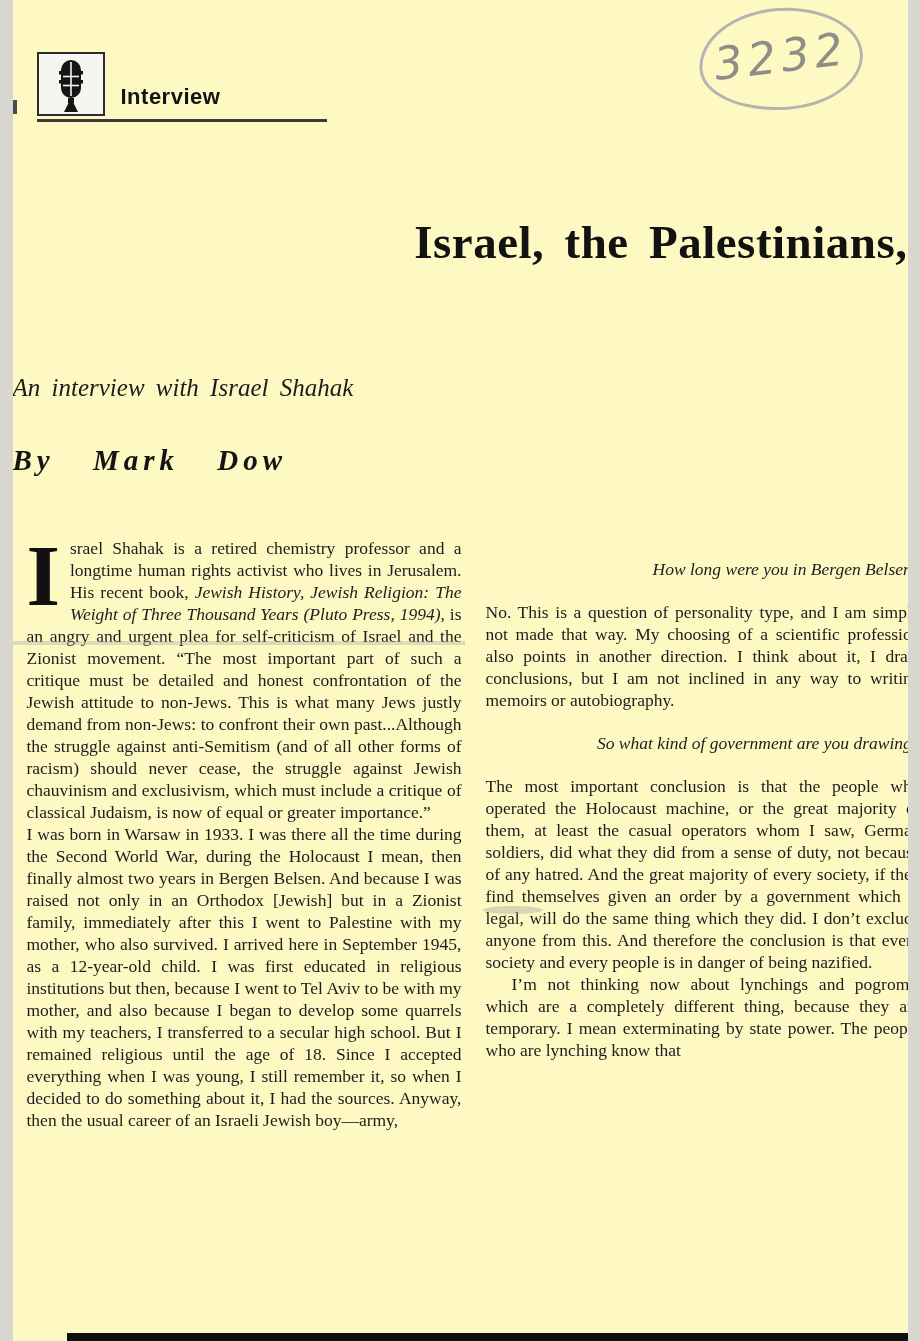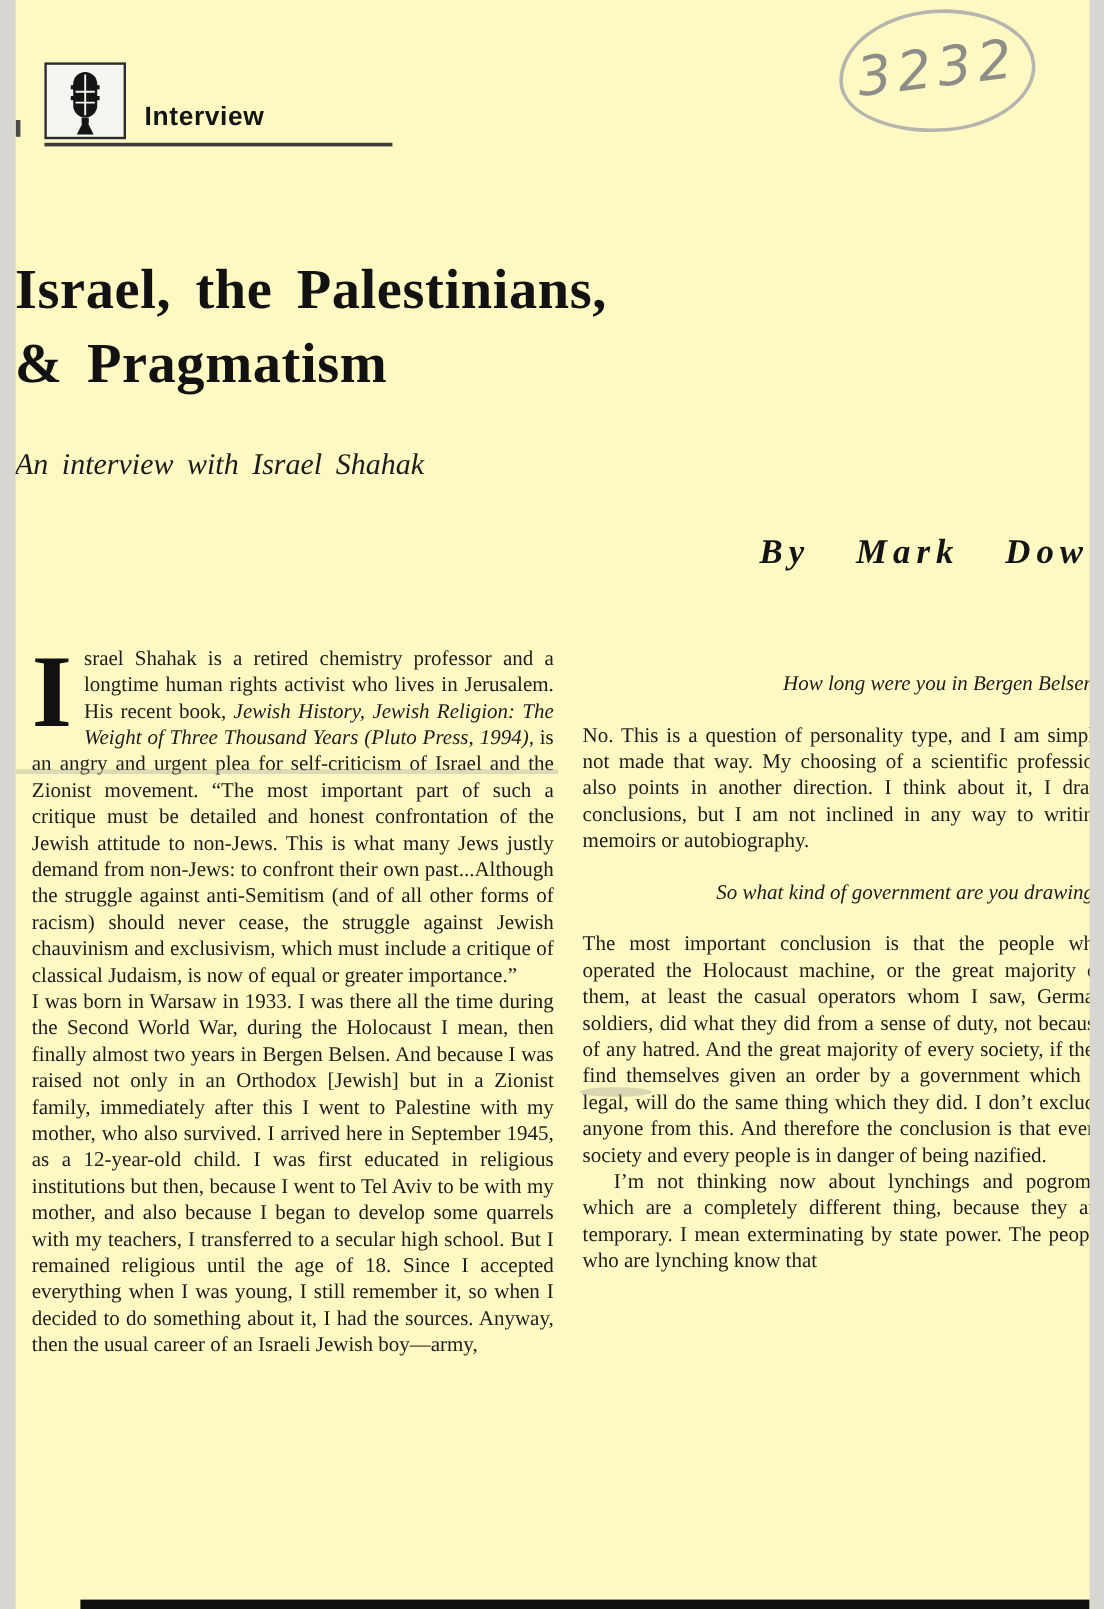--- a/index.html
+++ b/index.html
@@ -35,30 +35,30 @@
     display:flex; align-items:center; justify-content:center;
   }
   .pencil-num {
     font-family:"DejaVu Sans", sans-serif; font-style:italic;
     font-size:45px; letter-spacing:5px; color:#8f8d87;
     transform:rotate(-3deg); margin-top:-6px;
   }
 
   
   .title {
-    position:absolute; left:0; right:0; top:212px; text-align:left;
+    position:absolute; left:0; right:0; top:212px; text-align:right;
     font-weight:700; font-size:47px; line-height:61px;
     letter-spacing:0.5px; word-spacing:8px; color:#121212;
   }
   .subtitle {
     position:absolute; left:0; right:0; top:374px; text-align:left;
     font-style:italic; font-size:25px; word-spacing:5px; color:#1c1c1c;
   }
   .byline {
-    position:absolute; left:0; right:0; top:444px; text-align:right;
+    position:absolute; left:0; right:0; top:444px; text-align:left;
     font-style:italic; font-weight:700; font-size:29px;
     letter-spacing:5px; word-spacing:26px; color:#141414;
   }
 
   
   .columns {
     position:absolute; left:14px; top:537px; width:894px;
     display:grid; grid-template-columns:1fr 1fr; column-gap:24px;
     font-size:17.5px; line-height:22px; text-align:justify; color:#1c1c1c;
   }
@@ -104,21 +104,20 @@
   </div>
   <div class="kicker">Interview</div>
   <div class="kicker-rule"></div>
 
   <div class="pencil-oval">
     <span class="pencil-num">3232</span>
   </div>
 
   <h1 class="title" style="margin:0;">
     <span>Israel, the Palestinians,</span><br>
-    <span>&amp; Pragmatism</span>
   </h1>
   <div class="subtitle">An interview with Israel Shahak</div>
   <div class="byline">By Mark Dow</div>
 
   <div class="columns">
     <div id="col-left">
         <p class="a lead"><span class="dropcap">I</span><span>srael Shahak is a retired chemistry professor and a longtime human rights activist who lives in Jerusalem. His recent book, </span><em>Jewish History, Jewish Religion: The Weight of Three Thousand Years (Pluto Press, 1994),</em><span> is an angry and urgent plea for self-criticism of Israel and the Zionist movement. “The most important part of such a critique must be detailed and honest confrontation of the Jewish attitude to non-Jews. This is what many Jews justly demand from non-Jews: to confront their own past...Although the struggle against anti-Semitism (and of all other forms of racism) should never cease, the struggle against Jewish chauvinism and exclusivism, which must include a critique of classical Judaism, is now of equal or greater importance.”</span></p>
         <p class="a">I was born in Warsaw in 1933. I was there all the time during the Second World War, during the Holocaust I mean, then finally almost two years in Bergen Belsen. And because I was raised not only in an Orthodox [Jewish] but in a Zionist family, immediately after this I went to Palestine with my mother, who also survived. I arrived here in September 1945, as a 12-year-old child. I was first educated in religious institutions but then, because I went to Tel Aviv to be with my mother, and also because I began to develop some quarrels with my teachers, I transferred to a secular high school. But I remained religious until the age of 18. Since I accepted everything when I was young, I still remember it, so when I decided to do something about it, I had the sources. Anyway, then the usual career of an Israeli Jewish boy—army,</p>
       </div>
     <div id="col-right">

